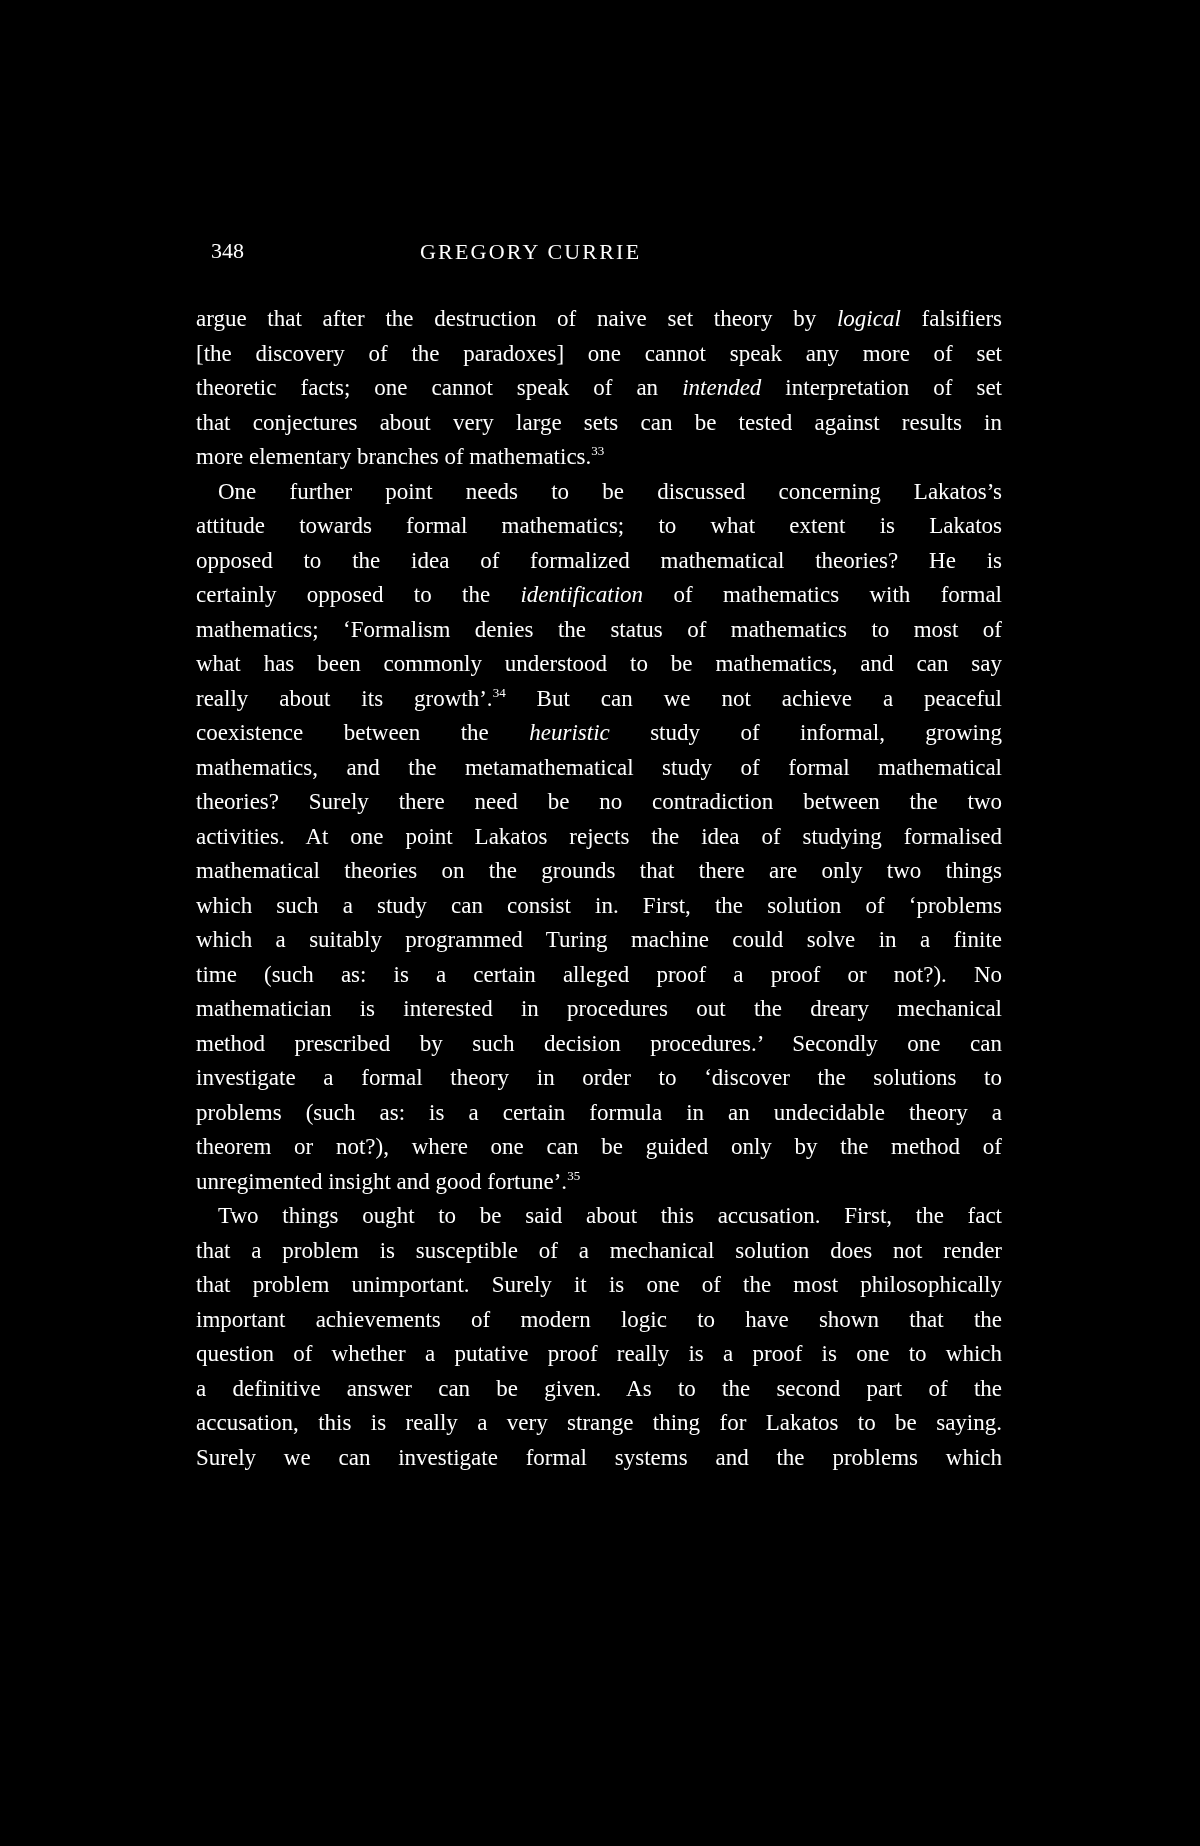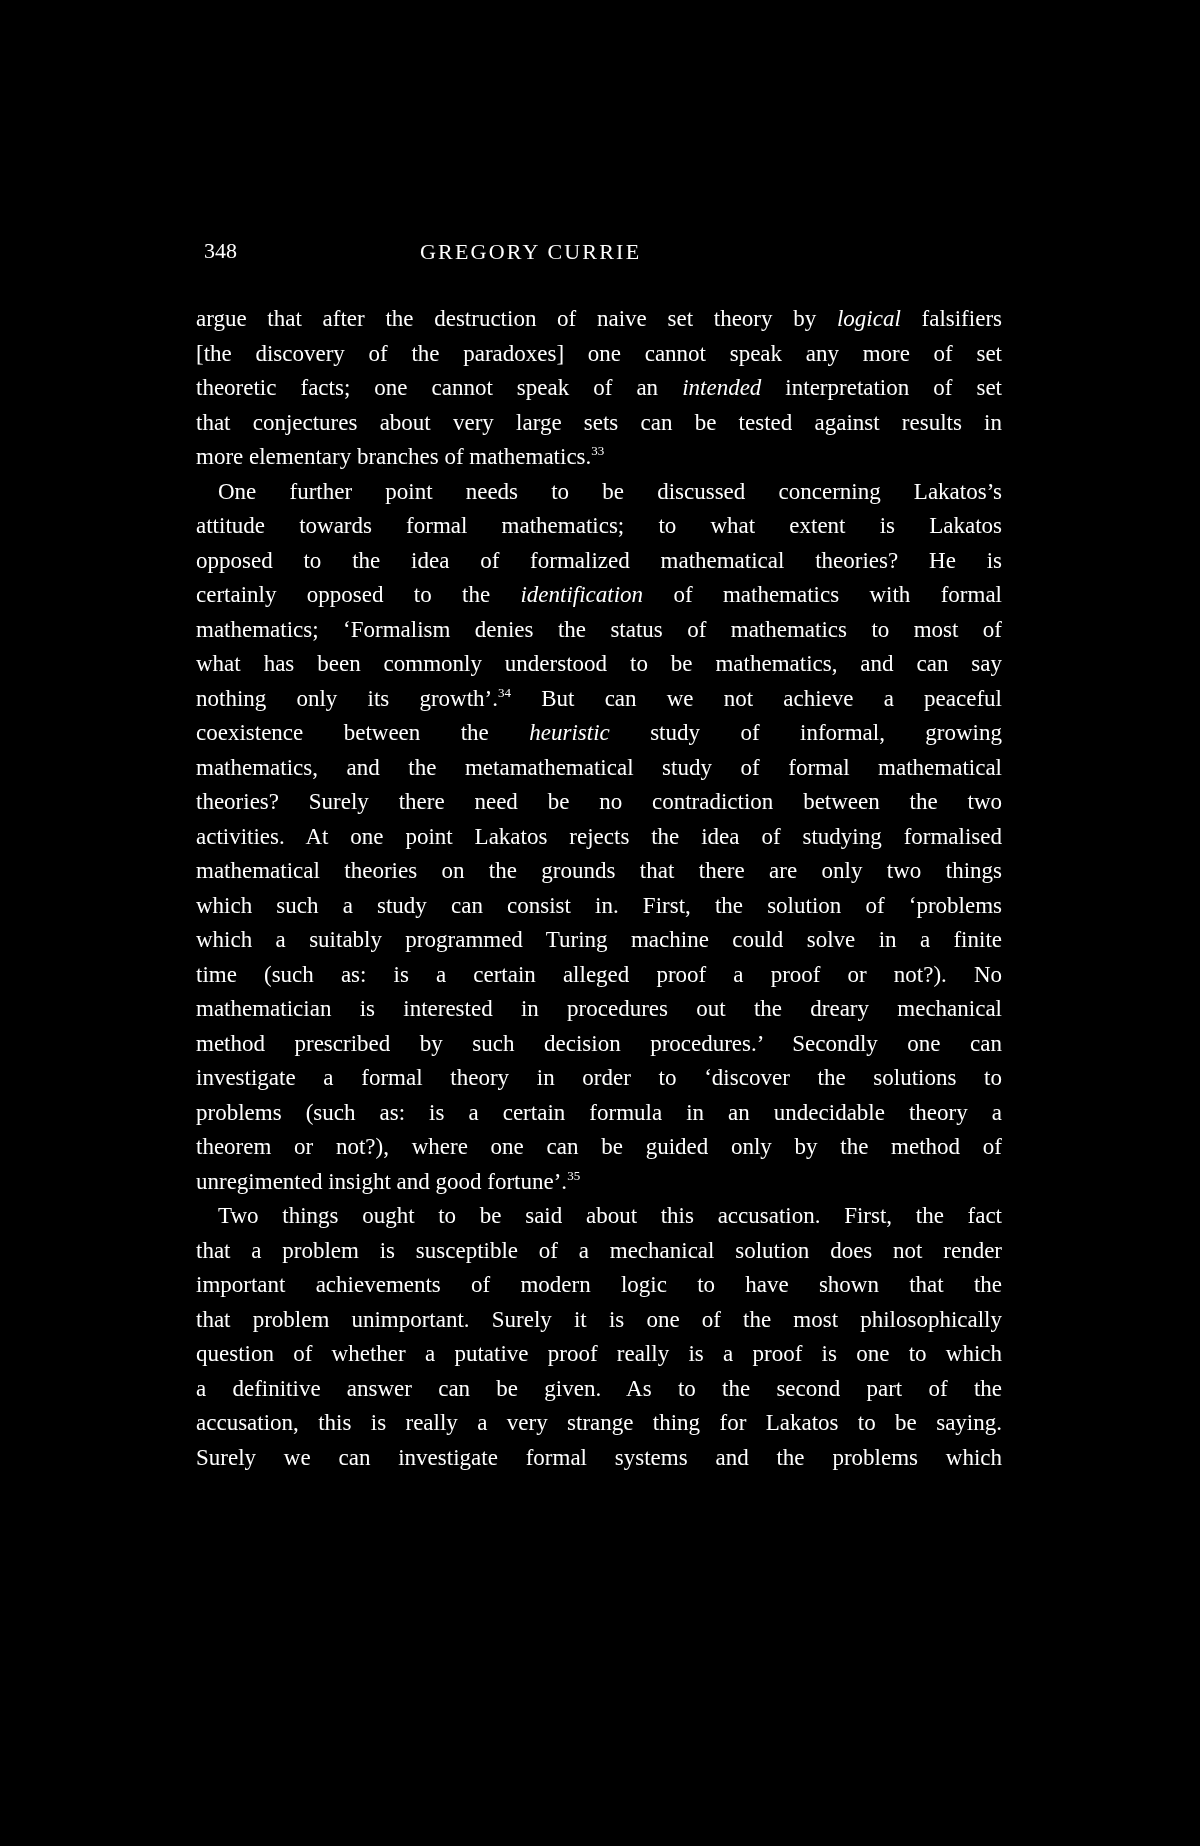--- a/index.html
+++ b/index.html
@@ -17,21 +17,21 @@
   }
   .page-header {
     position: absolute;
     top: 238px;
     left: 196px;
     width: 1004px;
     height: 30px;
   }
   .page-number {
     position: absolute;
-    left: 8px;
+    left: 15px;
     top: 0;
     font-size: 22px;
     letter-spacing: 0;
   }
   .running-head {
     position: absolute;
     left: 224px;
     top: 1px;
     font-size: 22px;
     letter-spacing: 2.2px;
@@ -78,36 +78,36 @@
     <div class="line"><span>[the discovery of the paradoxes] one cannot speak any more of set</span></div>
     <div class="line"><span>theoretic facts; one cannot speak of an </span><em>intended</em><span> interpretation of set</span></div>
     <div class="line"><span>that conjectures about very large sets can be tested against results in</span></div>
     <div class="line last"><span>more elementary branches of mathematics.</span><sup>33</sup></div>
     <div class="line indent"><span>One further point needs to be discussed concerning Lakatos’s</span></div>
     <div class="line"><span>attitude towards formal mathematics; to what extent is Lakatos</span></div>
     <div class="line"><span>opposed to the idea of formalized mathematical theories? He is</span></div>
     <div class="line"><span>certainly opposed to the </span><em>identification</em><span> of mathematics with formal</span></div>
     <div class="line"><span>mathematics; ‘Formalism denies the status of mathematics to most of</span></div>
     <div class="line"><span>what has been commonly understood to be mathematics, and can say</span></div>
-    <div class="line"><span>nothing only its growth’.</span><sup>34</sup><span> But can we not achieve a peaceful</span></div>
+    <div class="line"><span>really about its growth’.</span><sup>34</sup><span> But can we not achieve a peaceful</span></div>
     <div class="line"><span>coexistence between the </span><em>heuristic</em><span> study of informal, growing</span></div>
     <div class="line"><span>mathematics, and the metamathematical study of formal mathematical</span></div>
     <div class="line"><span>theories? Surely there need be no contradiction between the two</span></div>
     <div class="line"><span>activities. At one point Lakatos rejects the idea of studying formalised</span></div>
     <div class="line"><span>mathematical theories on the grounds that there are only two things</span></div>
     <div class="line"><span>which such a study can consist in. First, the solution of ‘problems</span></div>
     <div class="line"><span>which a suitably programmed Turing machine could solve in a finite</span></div>
     <div class="line"><span>time (such as: is a certain alleged proof a proof or not?). No</span></div>
     <div class="line"><span>mathematician is interested in procedures out the dreary mechanical</span></div>
     <div class="line"><span>method prescribed by such decision procedures.’ Secondly one can</span></div>
     <div class="line"><span>investigate a formal theory in order to ‘discover the solutions to</span></div>
     <div class="line"><span>problems (such as: is a certain formula in an undecidable theory a</span></div>
     <div class="line"><span>theorem or not?), where one can be guided only by the method of</span></div>
     <div class="line last"><span>unregimented insight and good fortune’.</span><sup>35</sup></div>
     <div class="line indent"><span>Two things ought to be said about this accusation. First, the fact</span></div>
     <div class="line"><span>that a problem is susceptible of a mechanical solution does not render</span></div>
+    <div class="line"><span>that problem unimportant. Surely it is one of the most philosophically</span></div>
     <div class="line"><span>important achievements of modern logic to have shown that the</span></div>
-    <div class="line"><span>that problem unimportant. Surely it is one of the most philosophically</span></div>
     <div class="line"><span>question of whether a putative proof really is a proof is one to which</span></div>
     <div class="line"><span>a definitive answer can be given. As to the second part of the</span></div>
     <div class="line"><span>accusation, this is really a very strange thing for Lakatos to be saying.</span></div>
     <div class="line"><span>Surely we can investigate formal systems and the problems which</span></div>
   </div>
 
 </body></html>

